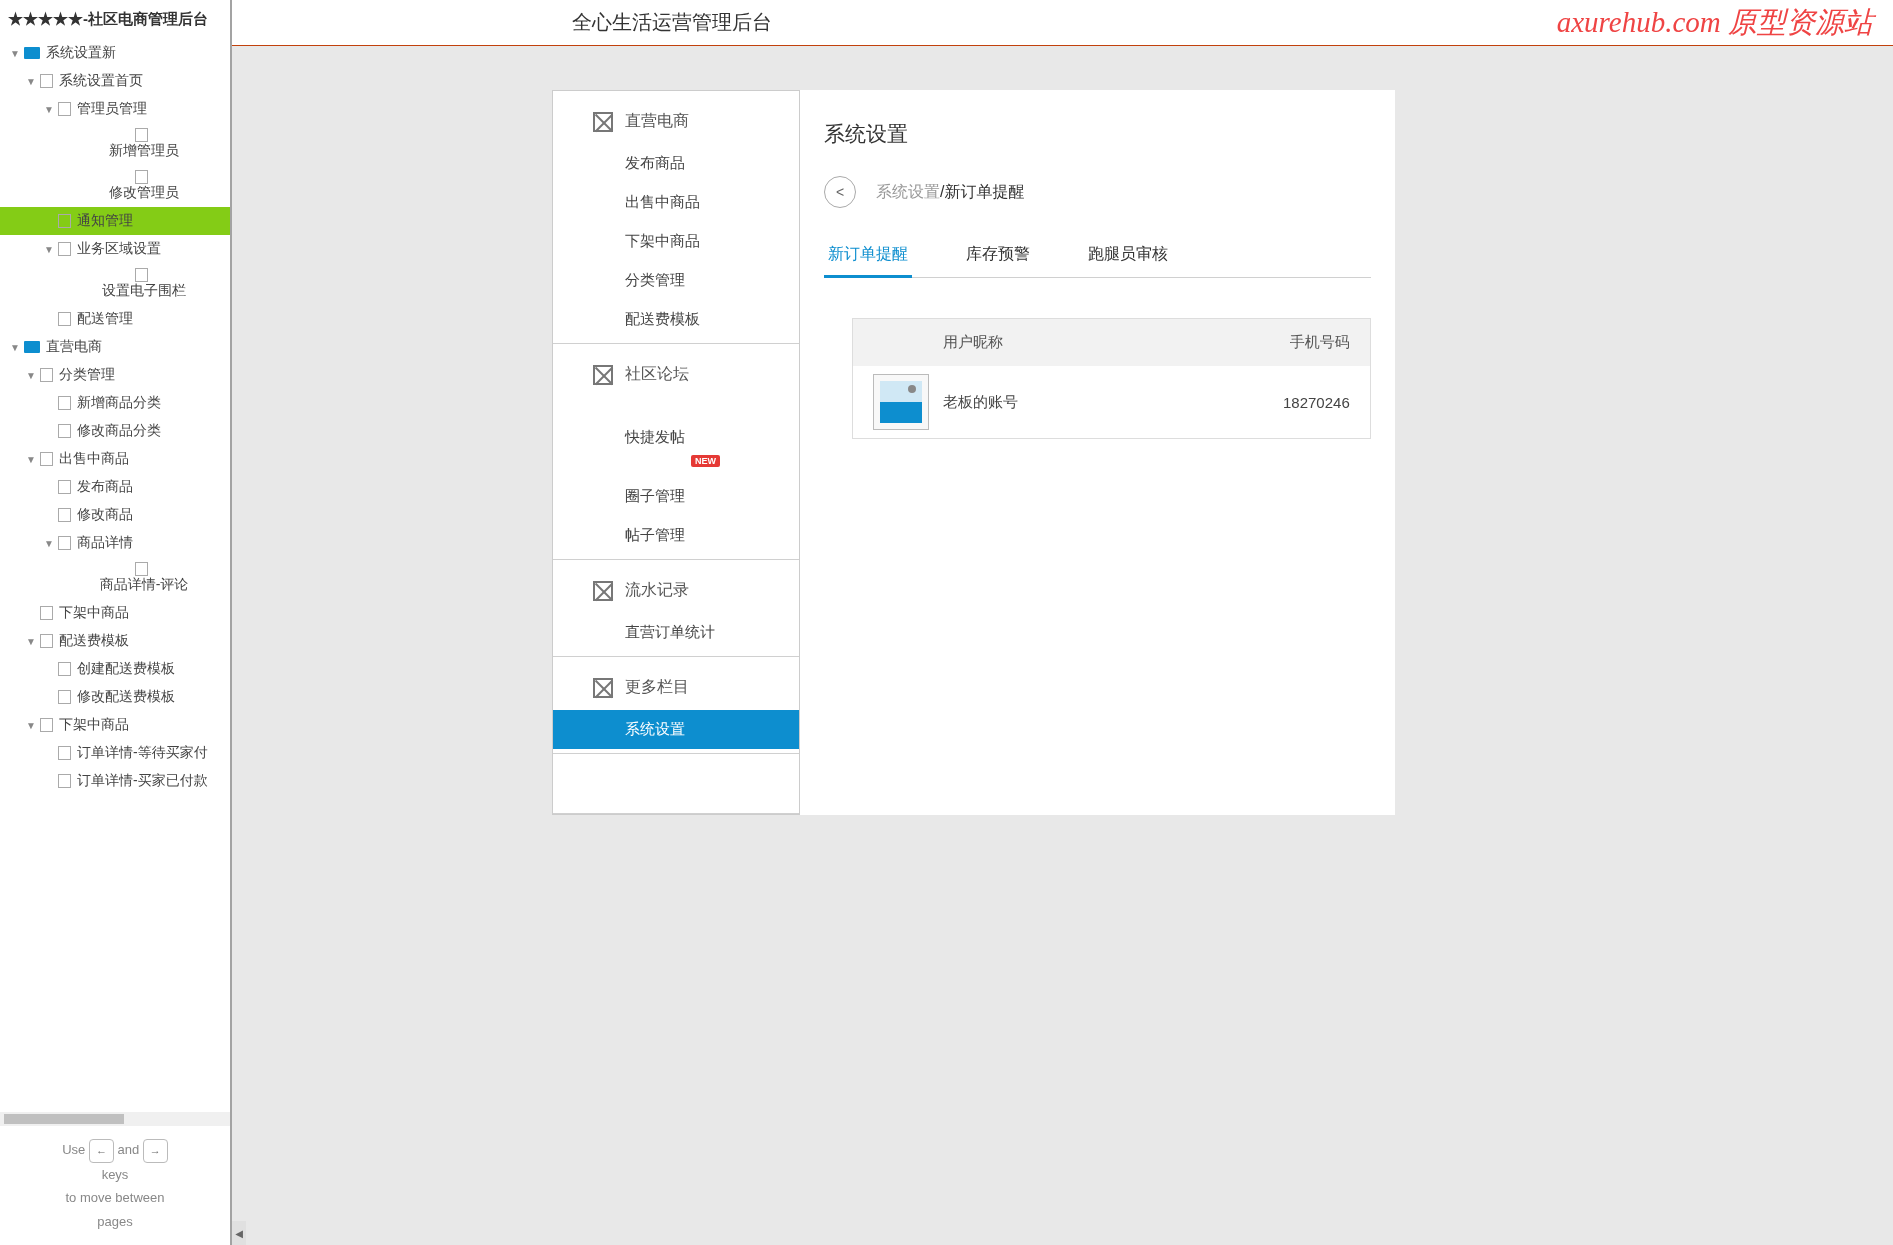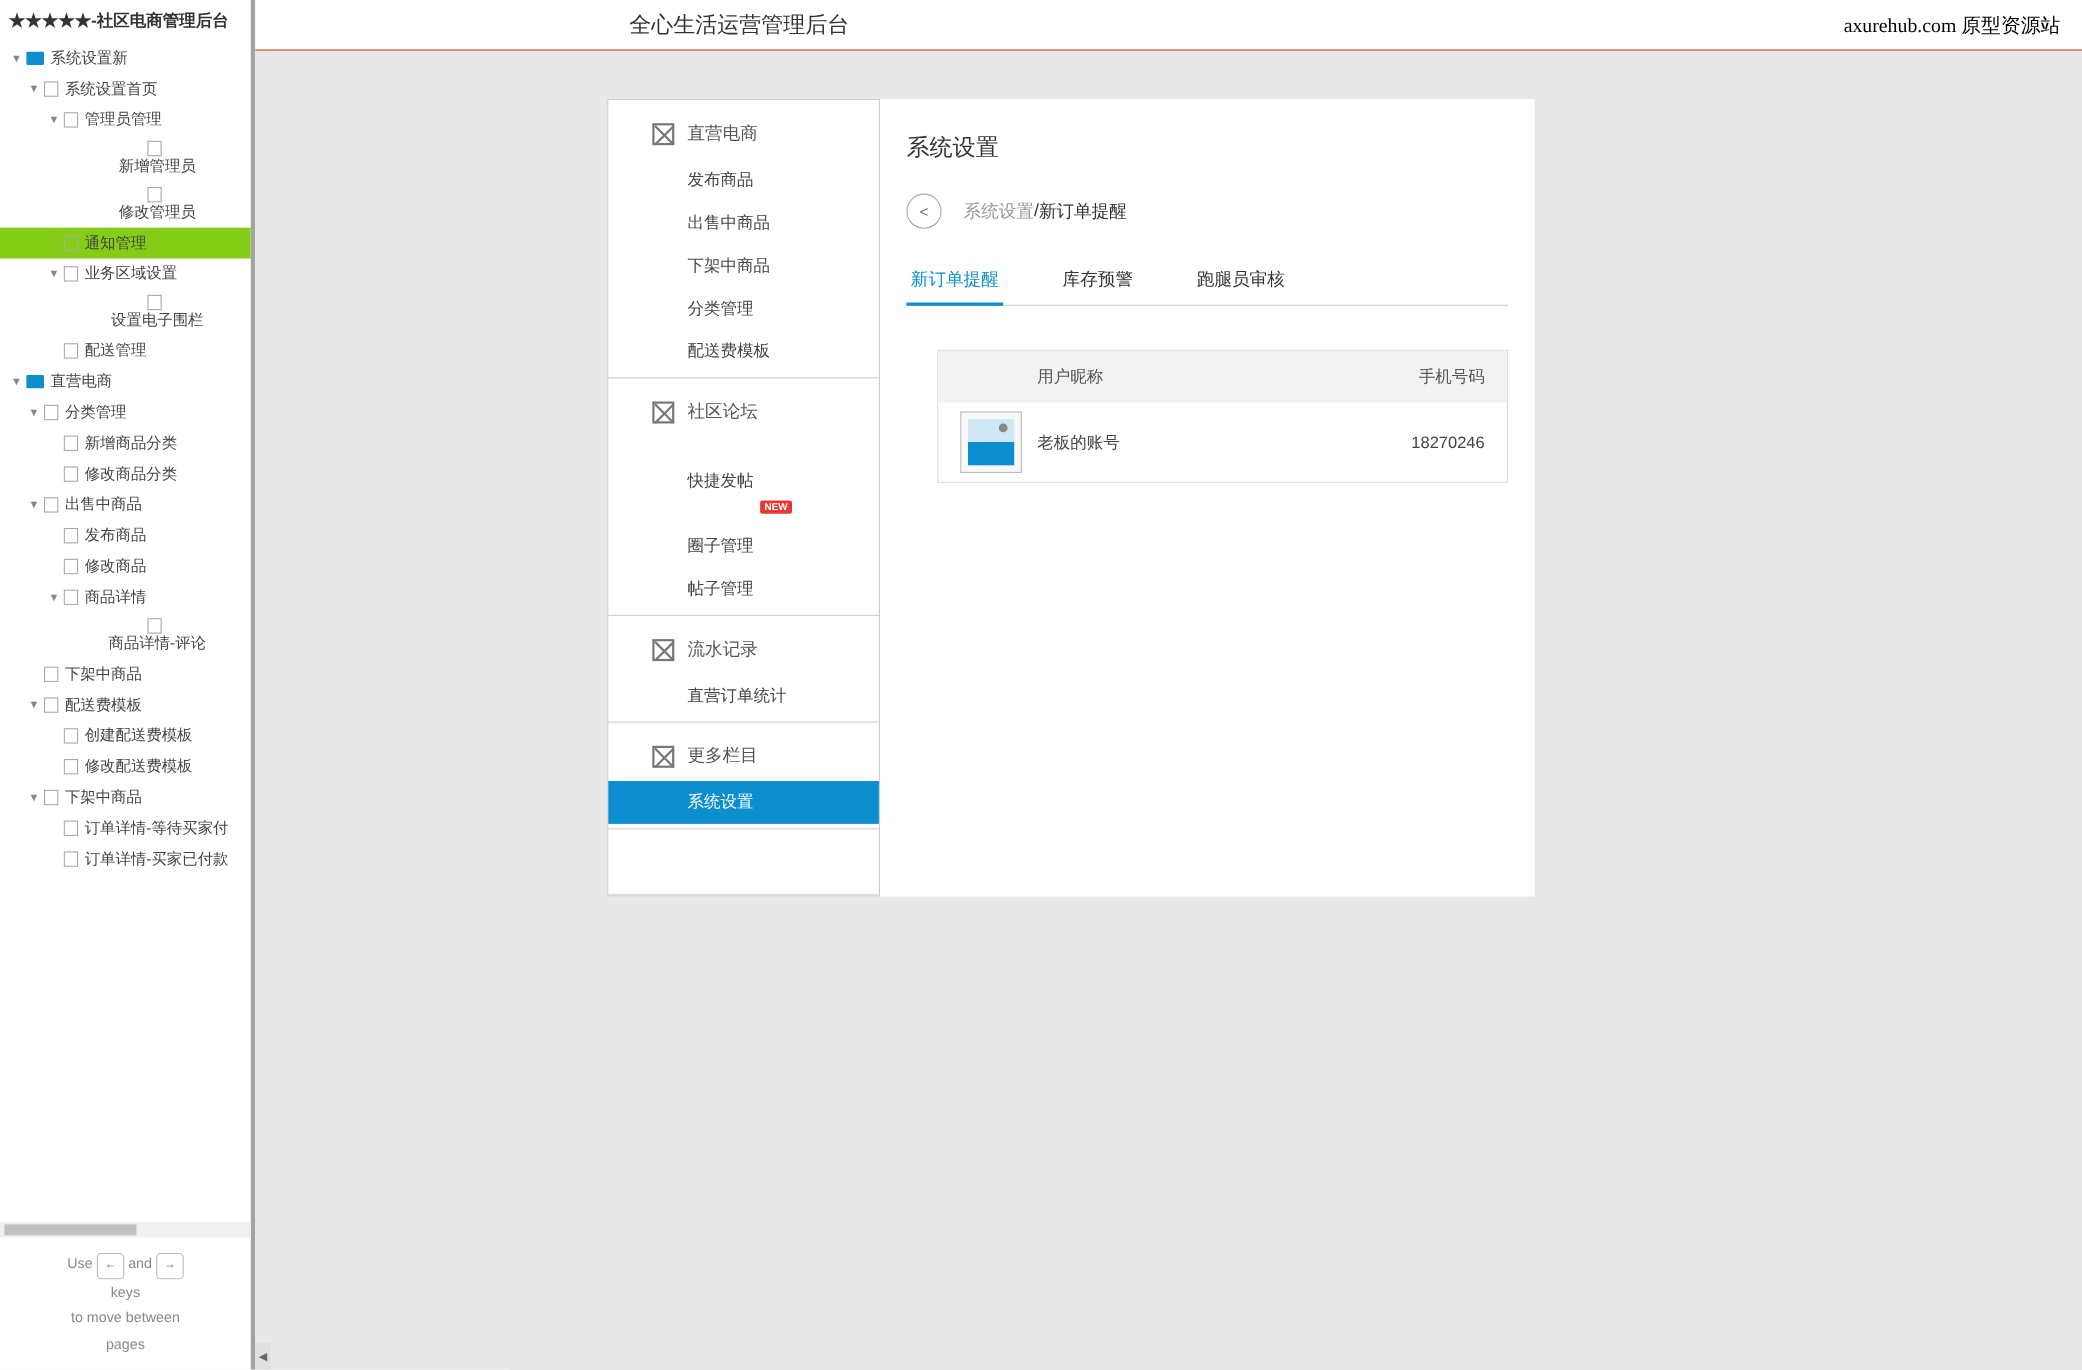--- a/index.html
+++ b/index.html
@@ -4,21 +4,21 @@
   <style>
     * { margin: 0; padding: 0; box-sizing: border-box; }
     body { font-family: "Microsoft YaHei", Arial, sans-serif; background: #fff; overflow: hidden; }
     
     .layout { display: flex; height: 100vh; }
     
     
     .sidebar-left {
       width: 232px;
       background: #fff;
-      border-right: 4px solid #a3a3a3;
+      border-right: 2px solid #a3a3a3;
       display: flex;
       flex-direction: column;
       position: relative;
     }
     .sidebar-title {
       font-size: 15px;
       font-weight: bold;
       padding: 10px 8px;
       color: #333;
     }
@@ -108,23 +108,24 @@
       padding: 0 20px;
       border-bottom: 1px solid #c2410c;
     }
     .main-title {
       font-size: 20px;
       font-weight: 500;
       color: #333;
       margin-left: 320px;
     }
     .watermark {
-      font-size: 18px;
-      color: #000000;
+      font-size: 29px;
+      color: #ef4444;
       font-family: cursive, serif;
+      font-style: italic;
     }
     
     .canvas {
       position: absolute;
       top: 90px;
       left: 320px;
       display: flex;
     }
     
     

